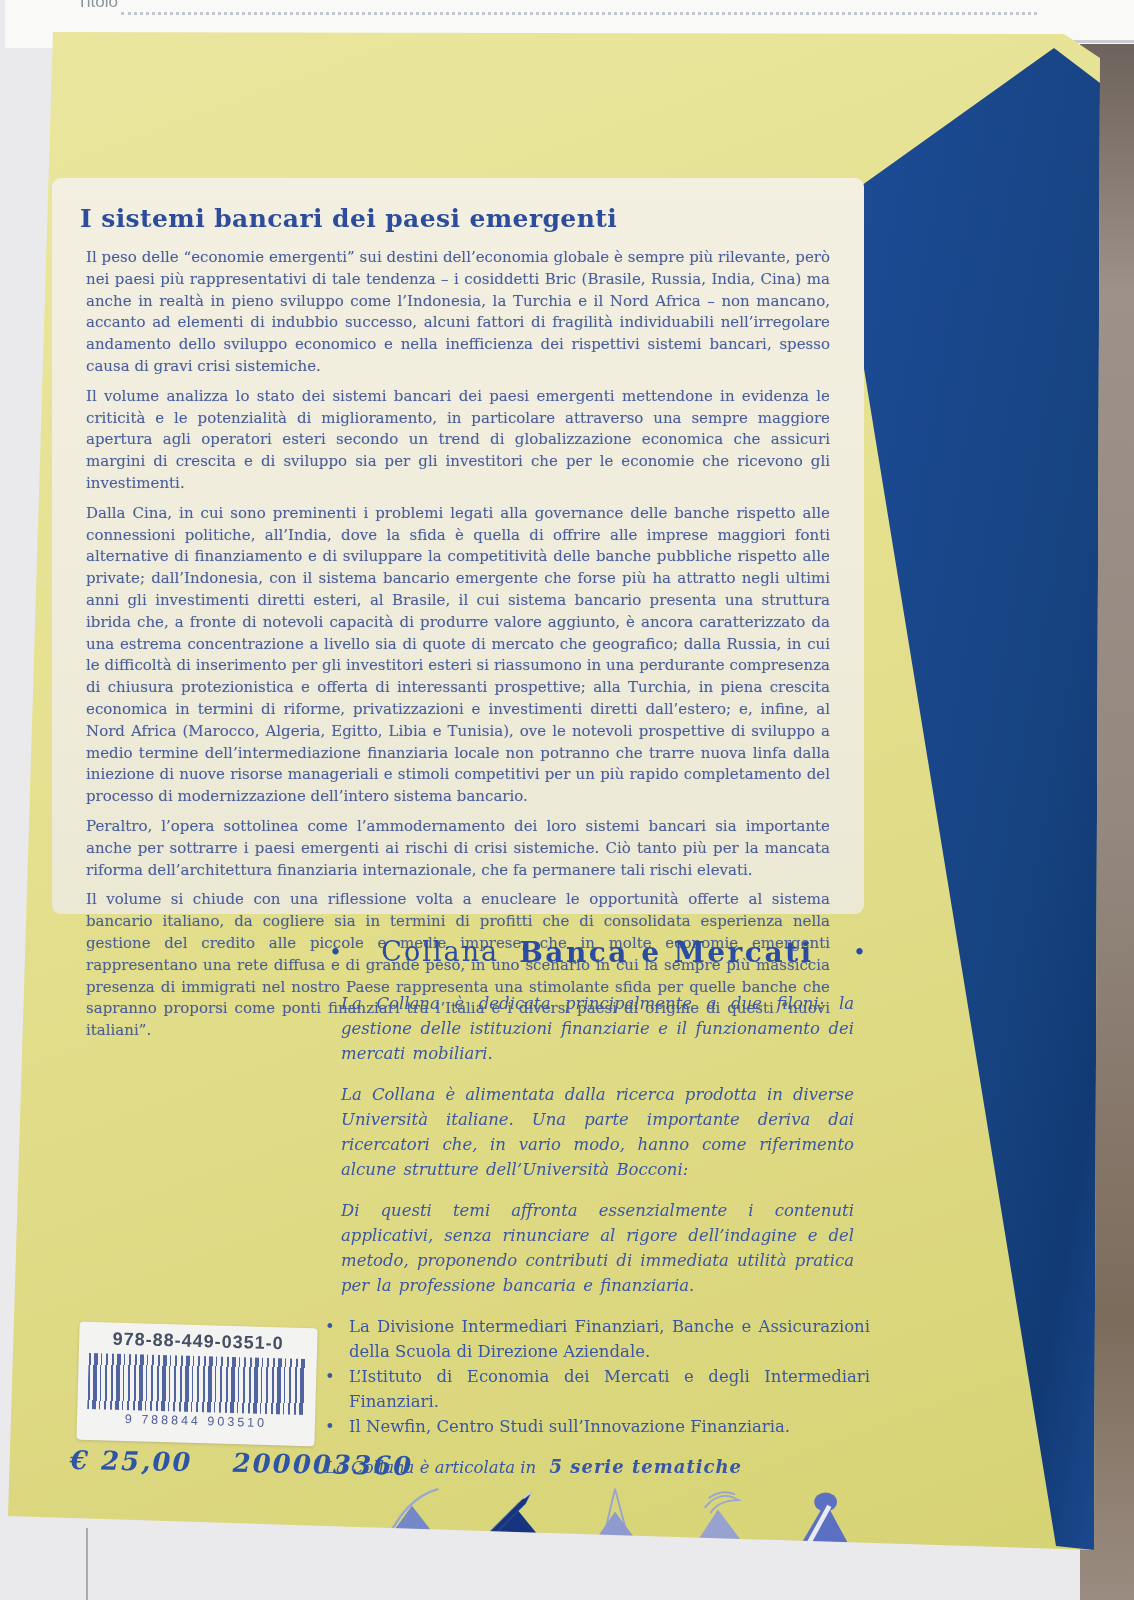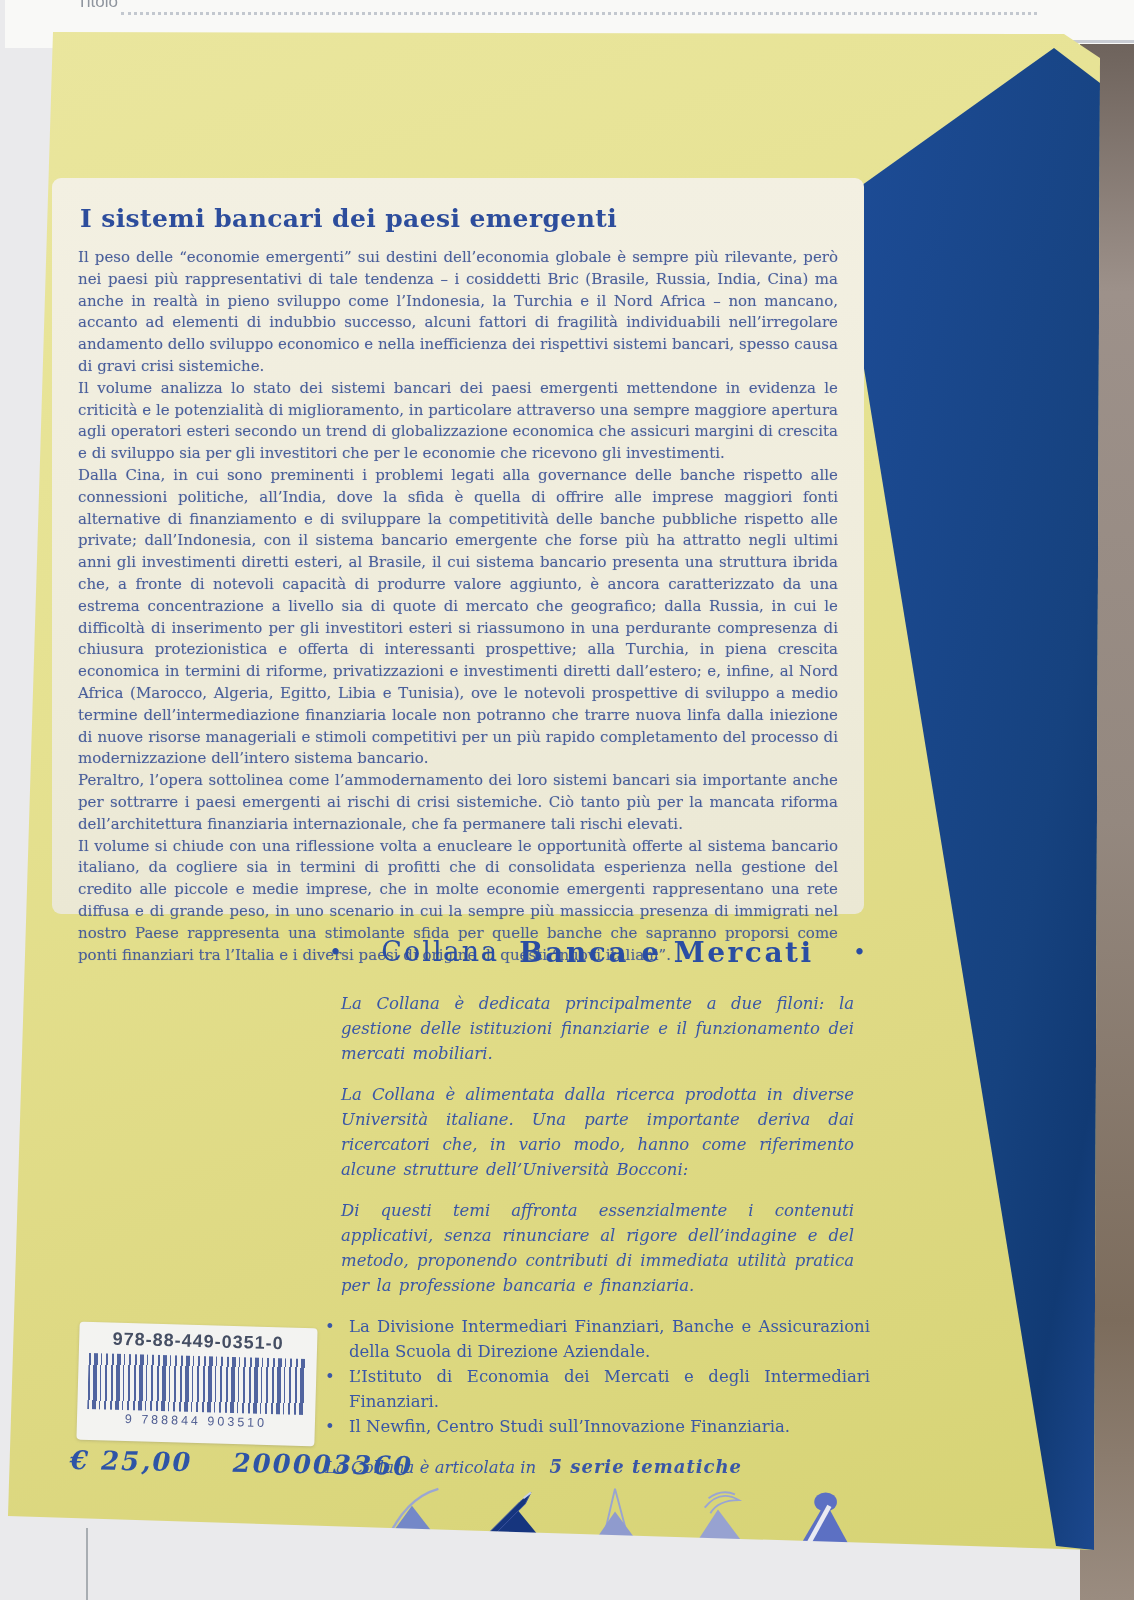--- a/index.html
+++ b/index.html
@@ -32,21 +32,21 @@
   
   .panel{
     position:absolute;left:44px;top:150px;width:812px;height:736px;border-radius:9px;
     background:linear-gradient(180deg,#f3f0e2 0%,#efecdb 60%,#ebe8d4 100%);
   }
   .panel-title{
     margin:26px 28px 14px 28px;font-size:25px;font-weight:bold;color:#2d4d9c;letter-spacing:.4px;
   }
   .blurb{margin:0 26px;color:rgba(66,88,152,.95);font-size:15px;line-height:21.8px;text-align:justify;
     text-shadow:0 0 1px rgba(80,100,159,.3);}
-  .blurb p{margin:0;}
+  .blurb p{margin:8px;}
 
   
   .collana{position:absolute;left:317px;top:908px;width:545px;color:#3a57a6;}
   .collana-heading{display:flex;align-items:center;justify-content:space-between;padding:0 4px;color:#2a4da3;}
   .hdot{font-size:22px;line-height:1;}
   .heading-center{display:flex;gap:20px;align-items:flex-start;}
   .heading-prefix{font-size:27px;letter-spacing:2px;}
   .heading-name{font-size:28px;font-weight:bold;letter-spacing:2.5px;}
   .collana-body{margin-top:22px;font-style:italic;font-size:16.5px;line-height:25px;text-align:justify;word-spacing:2px;}
   .collana-body p{margin:16px;}

